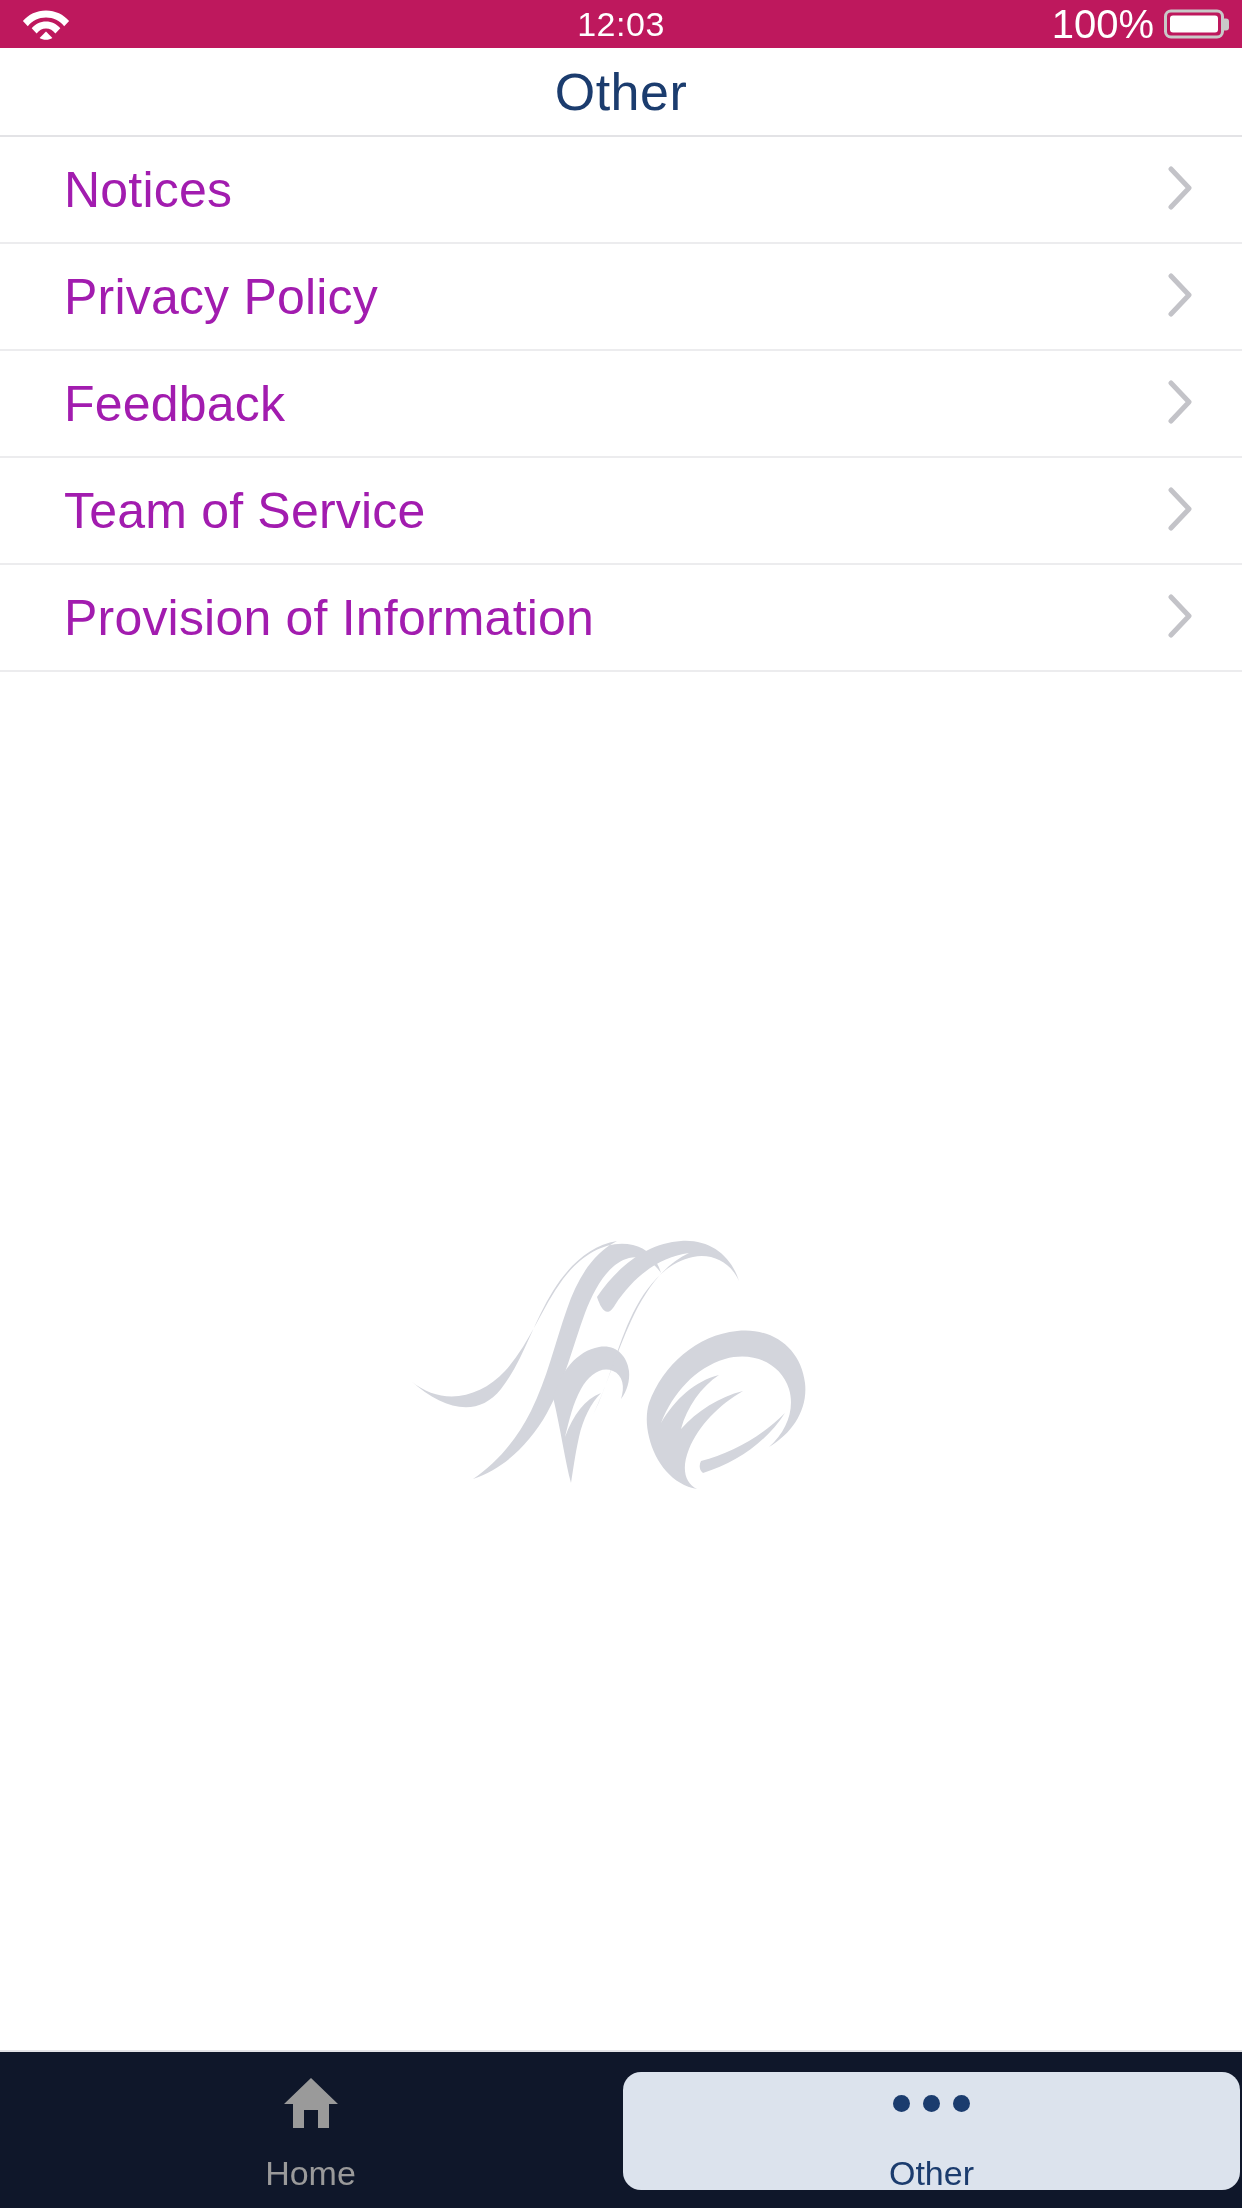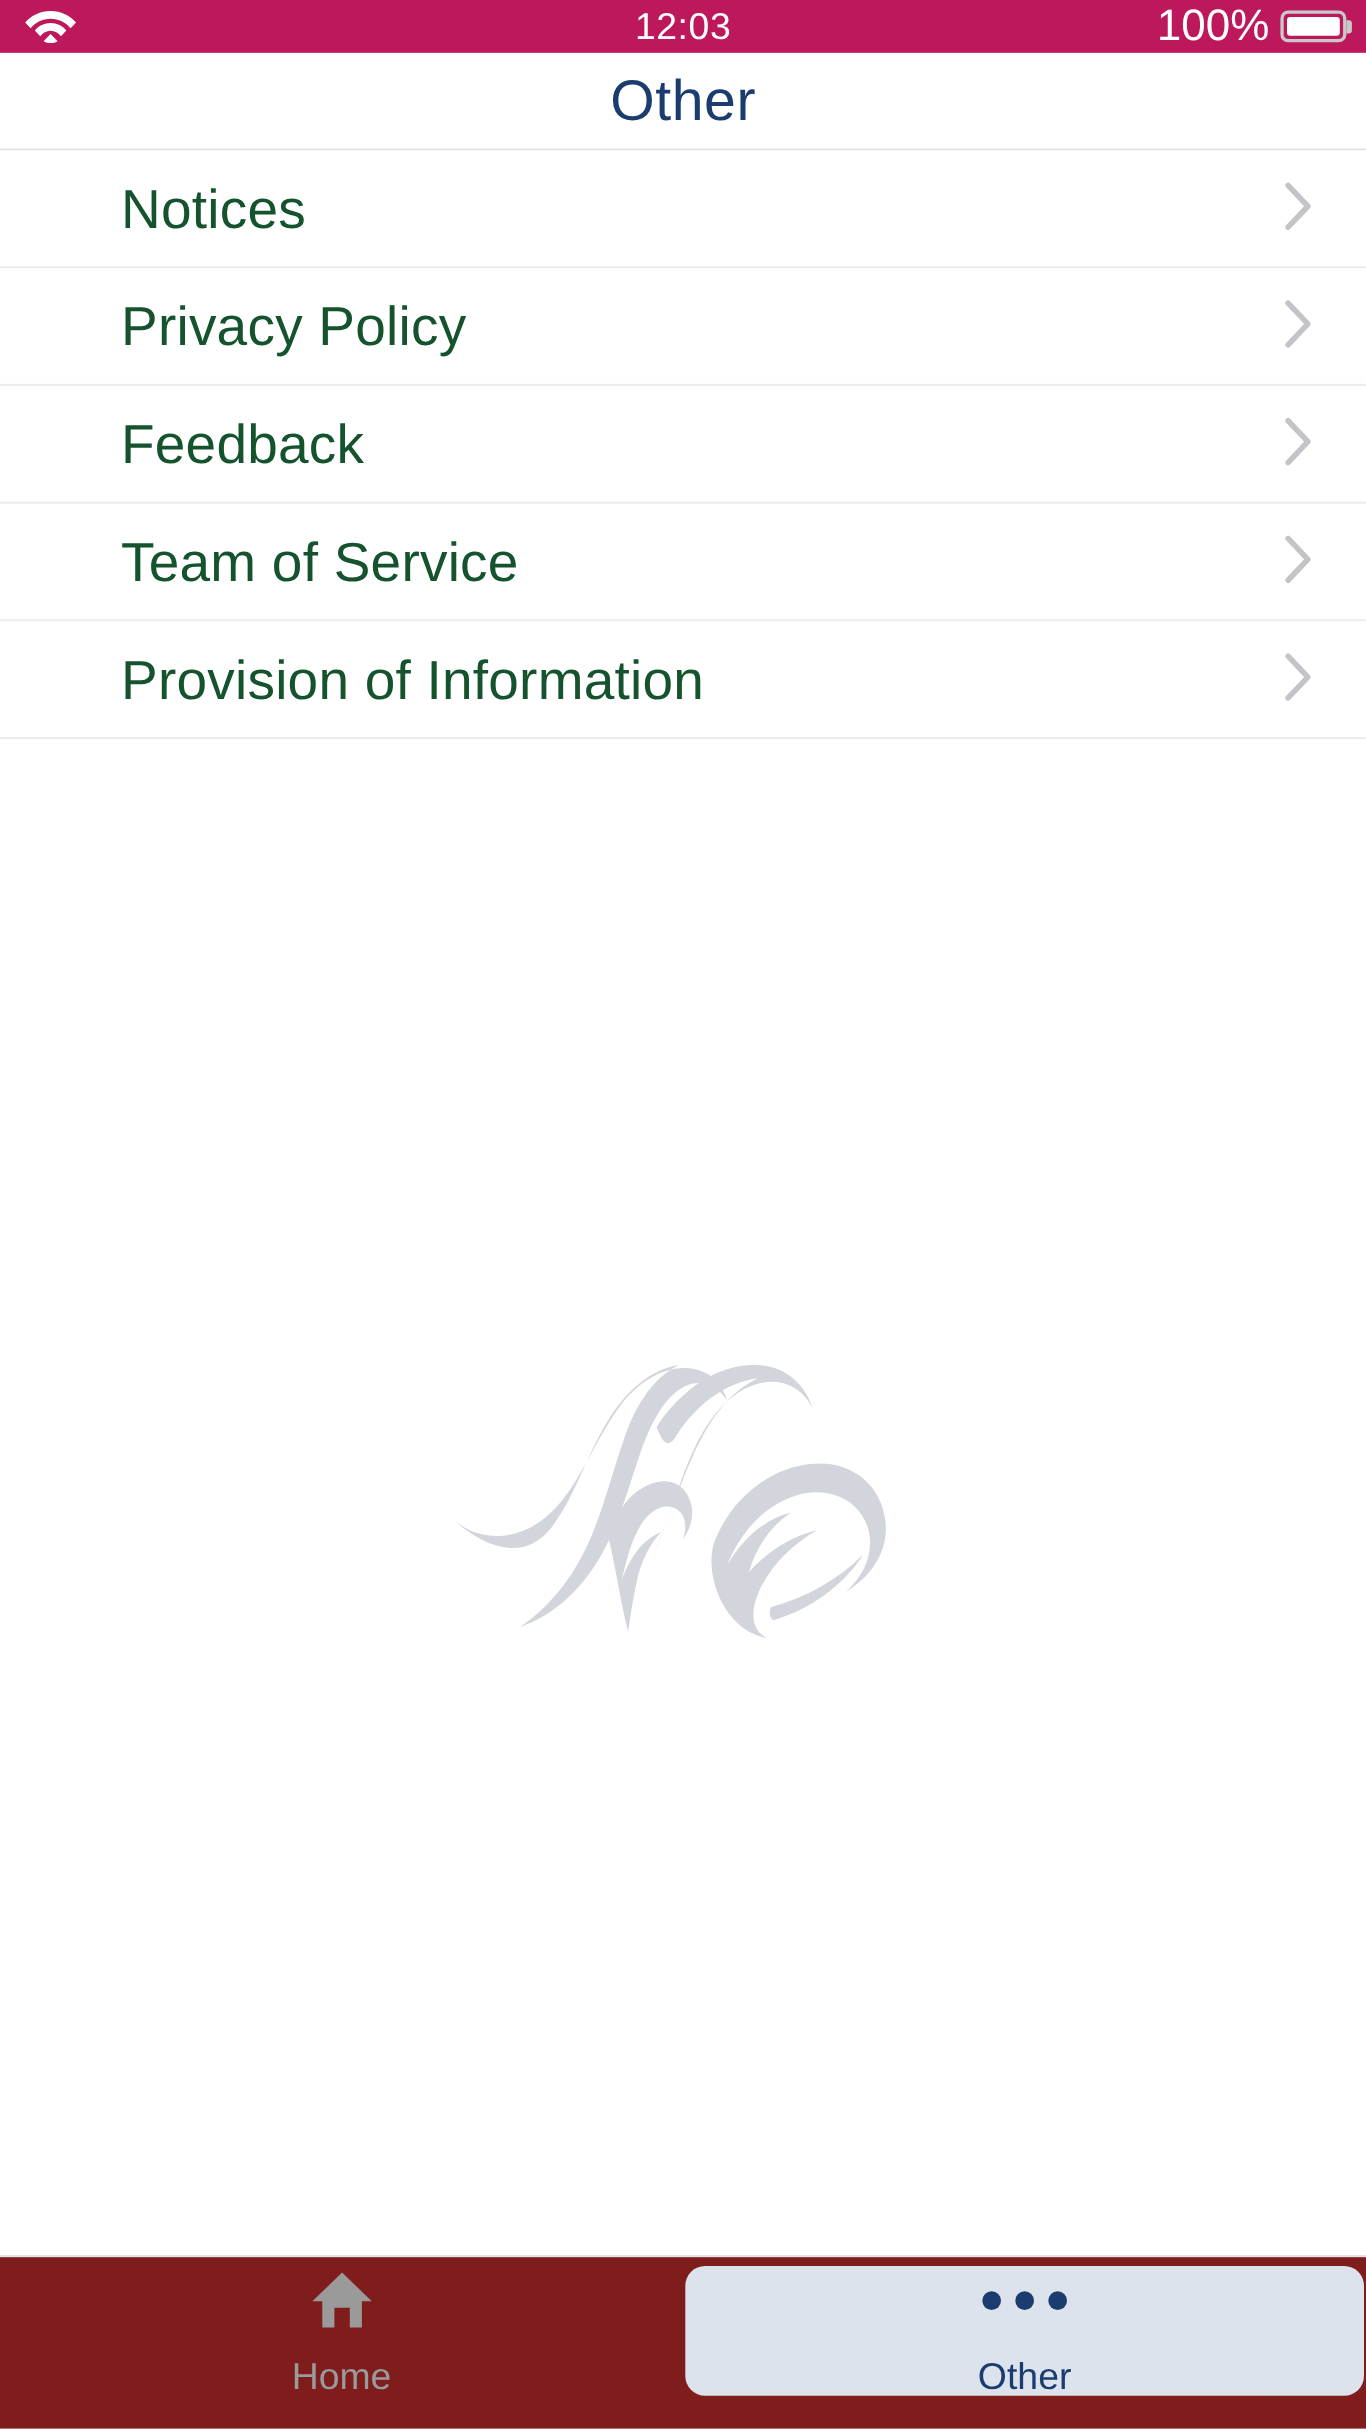--- a/index.html
+++ b/index.html
@@ -40,35 +40,35 @@
   }
   .header-title { font-size:52px; color:#1b3c6e; font-weight:400; letter-spacing:0.5px; }
 
   
   .list { flex:0 0 auto; background:#ffffff; }
   .row {
     height:107px; display:flex; align-items:center;
     border-bottom:2px solid #ececee; background:#ffffff; position:relative;
   }
   .row-label {
-    margin-left:110px; font-size:50px; color:#14532d; font-weight:400; letter-spacing:0.2px;
+    margin-left:64px; font-size:50px; color:#a21caf; font-weight:400; letter-spacing:0.2px;
   }
   .chev { position:absolute; right:48px; top:50%; transform:translateY(-50%); display:block; }
 
   
   .body-area { flex:1 1 auto; position:relative; background:#ffffff; overflow:hidden; }
   .watermark {
     position:absolute; left:50%; top:50%; transform:translate(-50%,-50%);
     width:440px; height:260px; opacity:1;
   }
 
   
   .tabbar {
-    flex:0 0 158px; background:#7f1d1d; border-top:2px solid #e3e3e6;
-    display:flex; align-items:flex-start; padding:4px 0 0 0;
+    flex:0 0 158px; background:#0f172a; border-top:2px solid #e3e3e6;
+    display:flex; align-items:center; padding:4px 0 0 0;
   }
   .tab {
     flex:1 1 0; display:flex; flex-direction:column;
     align-items:center; justify-content:center; gap:22px;
     margin:4px 2px 6px 2px; border-radius:18px;
   }
   .tab.active { background:#dce3ed; }
   .tab-icon { height:62px; display:flex; align-items:center; justify-content:center; }
   .tab-label { font-size:34px; color:#9a9a9a; font-weight:400; line-height:1; }
   .tab.active .tab-label { color:#1b3c6e; }

